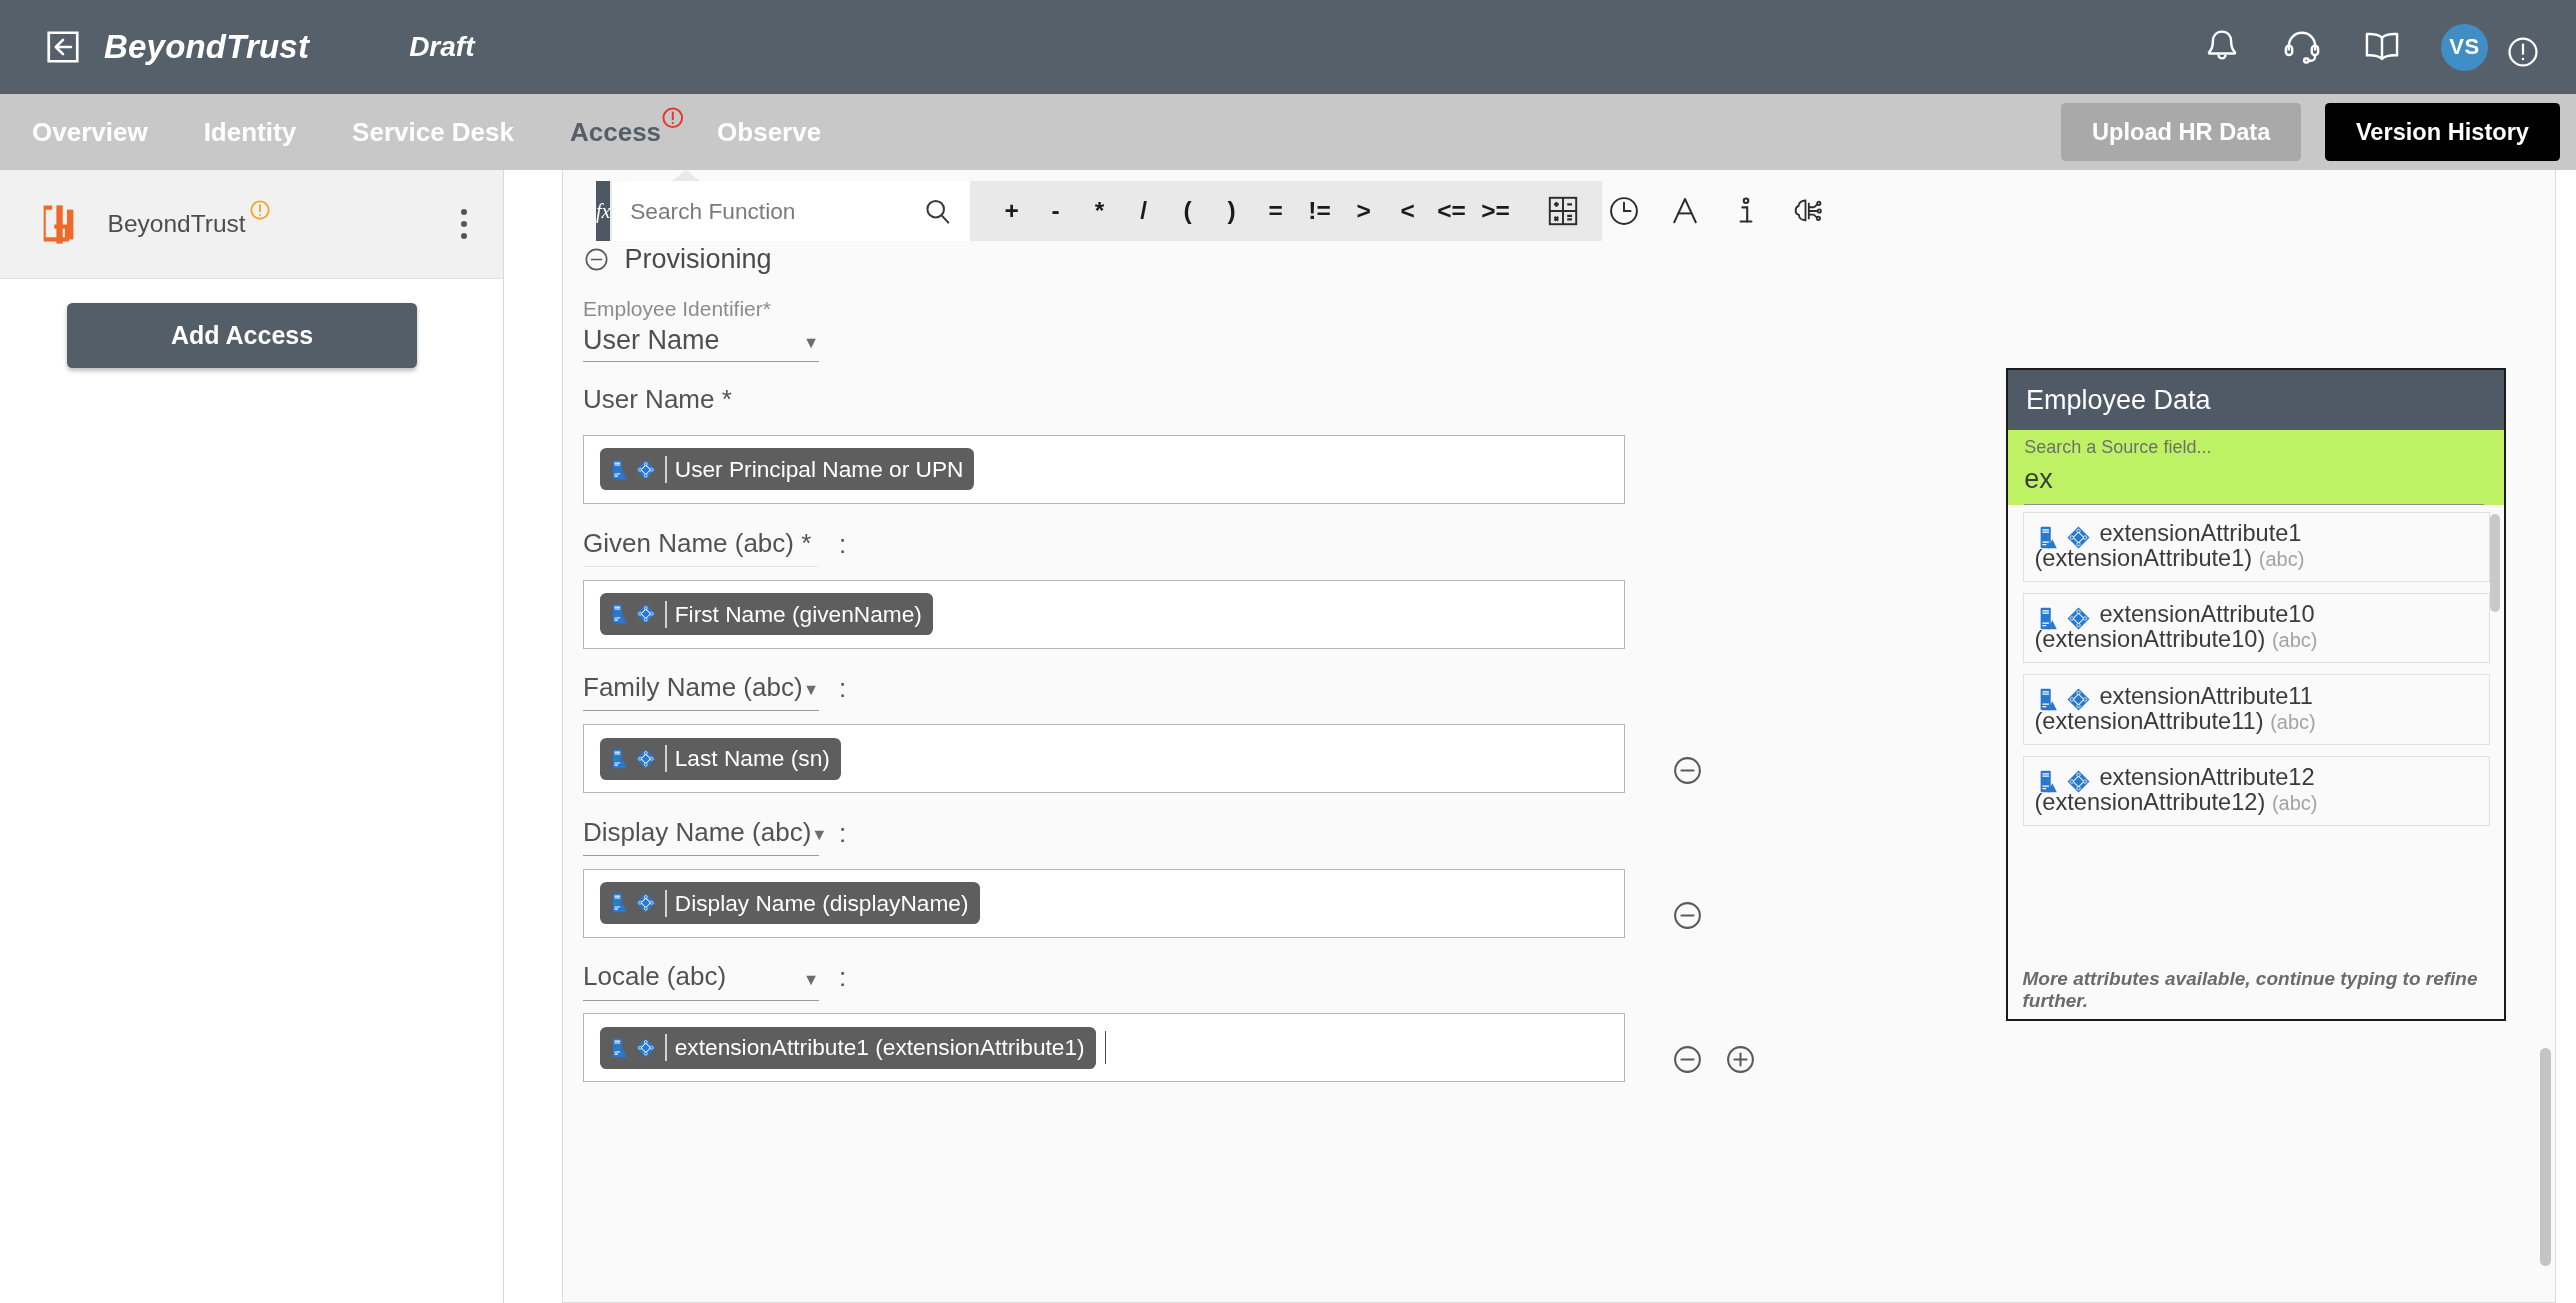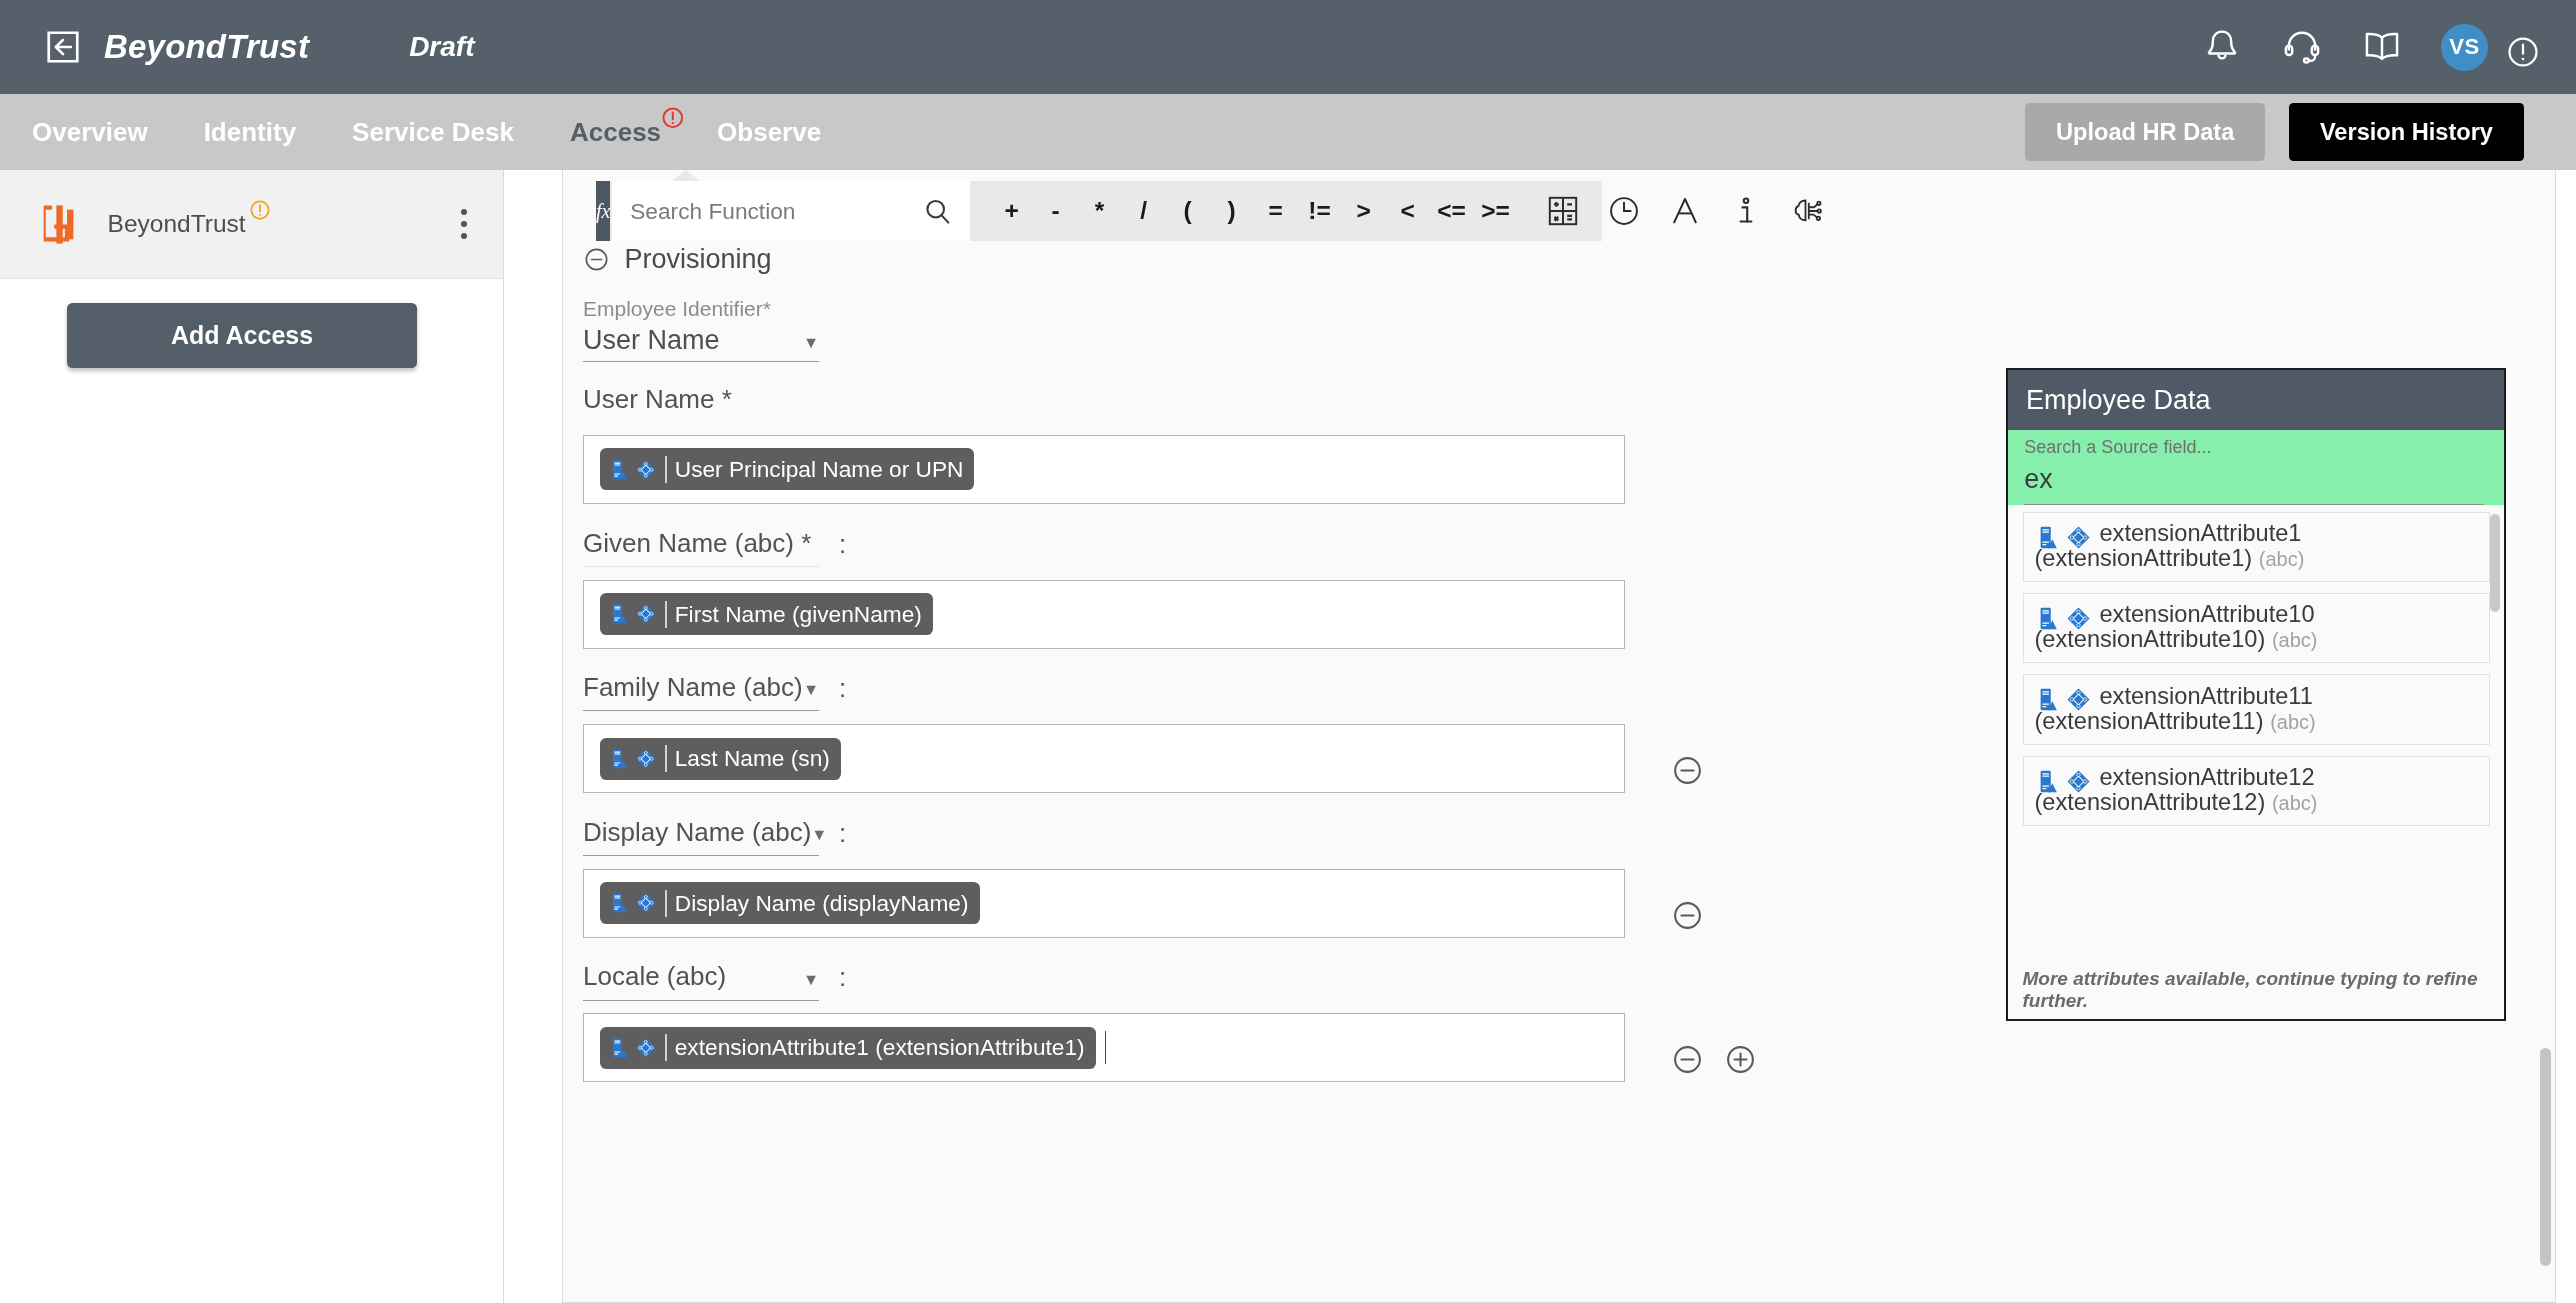--- a/index.html
+++ b/index.html
@@ -45,21 +45,21 @@
   }
   .nav-items { display: flex; align-items: center; padding-left: 32px; gap: 56px; }
   .nav-item {
     color: #ffffff; font-size: 26px; font-weight: bold; position: relative;
     cursor: pointer; white-space: nowrap;
   }
   .nav-item.active { color: #555f6a; }
   .nav-badge {
     position: absolute; right: -23.6px; top: -11px; width: 23.6px; height: 23.6px;
   }
-  .nav-right { margin-left: auto; display: flex; align-items: center; gap: 23.6px; padding-right: 52px; }
+  .nav-right { margin-left: auto; display: flex; align-items: center; gap: 23.6px; padding-right: 16px; }
   .btn {
     height: 58px; border: none; border-radius: 4.5px; color: #fff;
     font-family: "Liberation Sans", sans-serif;
     font-size: 23.6px; font-weight: bold; cursor: pointer; padding: 0 31px;
   }
   .btn-upload { background: #a9a9a9; }
   .btn-version { background: #000000; }
 
   
   .sidebar {
@@ -199,21 +199,21 @@
   .emp-panel {
     position: absolute; left: 2006px; top: 368px; width: 500px; height: 653px;
     background: #fafafa; border: 2.7px solid #1b1b1b; z-index: 40;
     display: flex; flex-direction: column;
   }
   .emp-header {
     height: 60px; background: #4f5a66; color: #fff; display: flex;
     align-items: center; padding-left: 18px; font-size: 27px;
   }
   .emp-search-wrap {
-    background: #86efac; padding: 7.3px 20px 0 16.3px;
+    background: #bef264; padding: 7.3px 20px 0 16.3px;
   }
   .emp-search-caption { font-size: 18px; color: #6f6f6f; }
   .emp-search-value {
     font-size: 27px; color: #3c3c3c; padding: 5.4px 0 9px 0;
     border-bottom: 1.4px solid #8f8f8f;
   }
   .emp-list { flex: 1; position: relative; overflow: hidden; padding: 7.3px 14.5px 0 14.5px; }
   .emp-item {
     border: 0.9px solid #e0e0e0; background: #fafafa; padding: 8.2px 11px 10px 11px;
     margin-bottom: 11px; cursor: pointer; position: relative;

